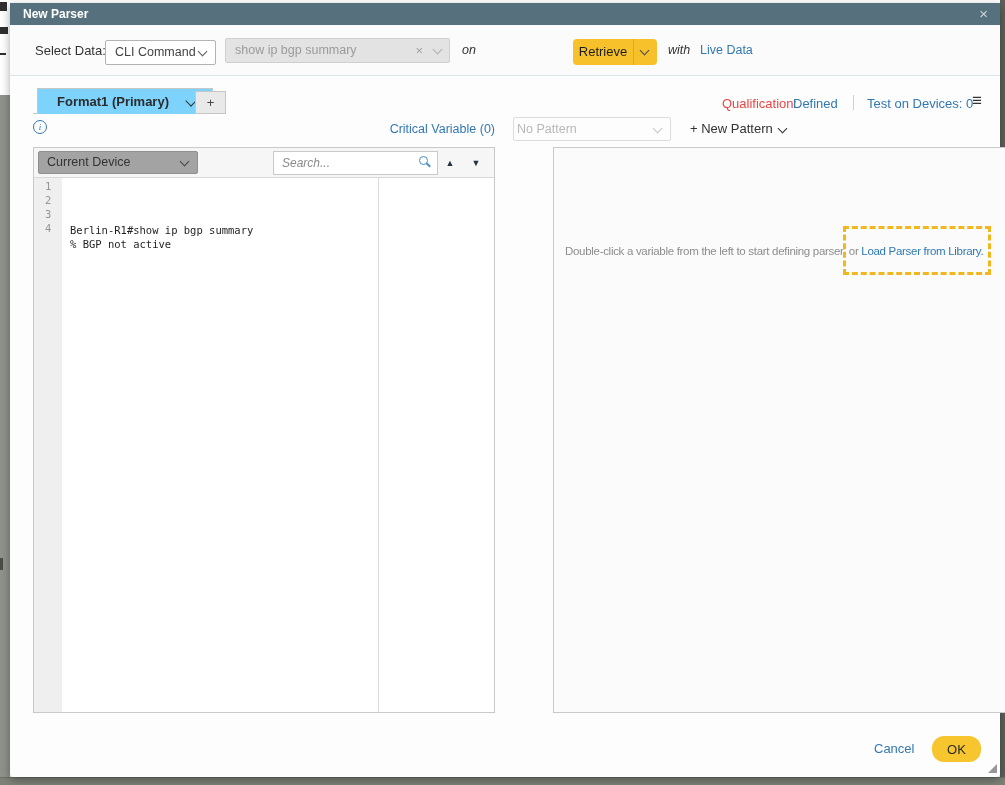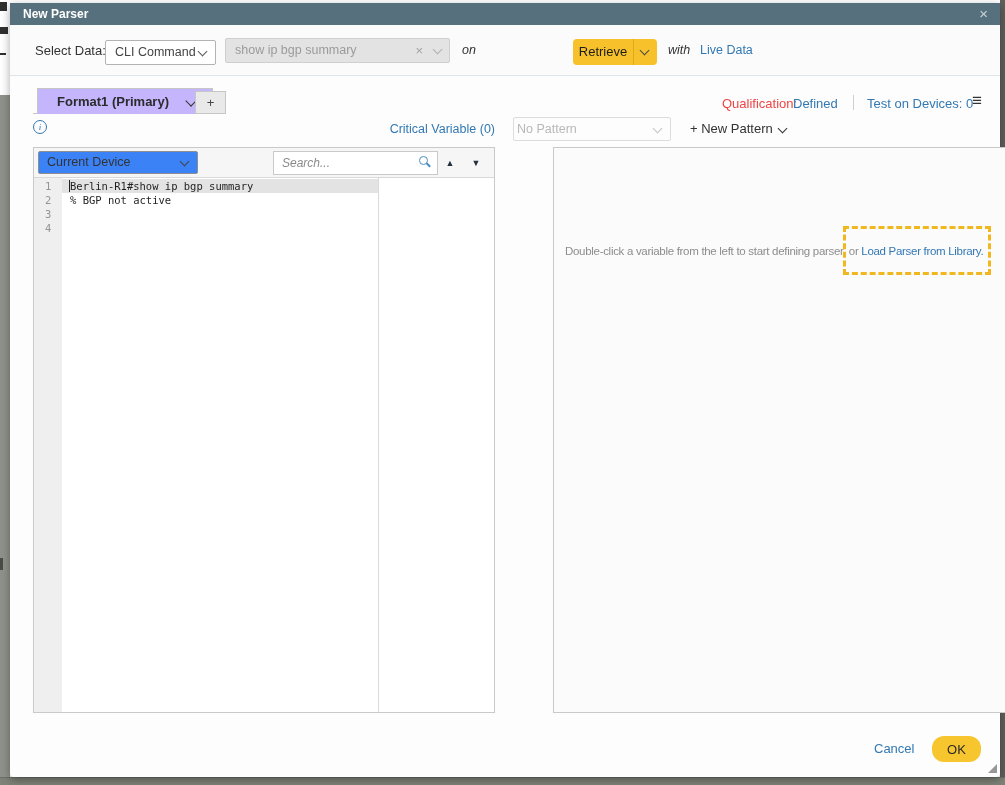--- a/index.html
+++ b/index.html
@@ -41,21 +41,21 @@
   .on-word { left:452px; } .with-word { left:658px; }
   .blue-link { color:#3278b3; cursor:pointer; text-decoration:none; }
   .sd-link { position:absolute; line-height:51px; font-size:12.5px; }
   .select-device { left:472px; } .live-data { left:690px; }
   .retrieve-wrap { position:absolute; left:563px; top:14px; width:84px; height:26px; background:#f6c12b; border-radius:4px; display:flex; cursor:pointer; }
   .retrieve-main { width:60px; text-align:center; line-height:26px; font-size:13px; color:#1d1d1d; border:none; background:transparent; font-family:inherit; cursor:pointer; }
   .retrieve-split { width:24px; border-left:1px solid #e0ab17; position:relative; }
   .retrieve-split .chev { position:absolute; left:7px; top:8px; border-color:#4a4a4a; }
 
   
-  .tab-active { position:absolute; left:27px; top:85px; width:176px; height:26px; background:#c4b5fd;
+  .tab-active { position:absolute; left:27px; top:85px; width:176px; height:26px; background:#7dd3fc;
                 border:1px solid #c6c6c6; border-bottom:none; cursor:pointer; }
   .tab-active .tab-lbl { position:absolute; left:19px; line-height:25px; font-size:13px; font-weight:600; color:#2b2b2b; white-space:nowrap; }
   .tab-active .chev { position:absolute; right:17px; top:8px; width:8px; height:8px; border-width:1.8px; border-color:#333; }
   .tab-baseline { position:absolute; left:23px; top:110px; width:4px; height:1px; background:#c6c6c6; }
   .tab-add { position:absolute; left:185px; top:88px; width:31px; height:23px; background:#e9e9e9; border:1px solid #c6c6c6; text-align:center; line-height:21px; font-size:13px; color:#444; cursor:pointer; }
 
   
   .qual-label { position:absolute; left:712px; top:93px; font-size:13px; color:#ef4444; }
   .qual-value { position:absolute; left:783px; top:93px; font-size:13px; }
   .vsep { position:absolute; left:843px; top:92px; width:1px; height:15px; background:#cfcfcf; }
@@ -68,39 +68,39 @@
   .crit-link { position:absolute; left:0; top:119px; width:485px; text-align:right; font-size:12.5px; }
   .no-pattern { position:absolute; left:503px; top:114px; width:158px; height:24px; background:#fdfdfd; border:1px solid #dcdcdc; border-radius:2px; }
   .no-pattern .sel-txt { position:absolute; left:3px; line-height:22px; font-size:12.5px; color:#b8b8b8; }
   .no-pattern .chev { position:absolute; right:9px; top:7px; border-color:#c4c4c4; }
   .new-pattern { position:absolute; left:680px; top:114px; line-height:24px; font-size:13px; color:#333; cursor:pointer; white-space:nowrap; }
   .new-pattern .chev { margin-left:6px; border-color:#333; width:7px; height:7px; border-width:1.7px; display:inline-block; vertical-align:1px; }
 
   
   .left-panel { position:absolute; left:23px; top:144px; width:462px; height:566px; background:#fff; border:1px solid #c9c9c9; }
   .lp-toolbar { position:absolute; left:0; top:0; width:460px; height:30px; background:#f6f6f6; border-bottom:1px solid #d8d8d8; }
-  .device-select { position:absolute; left:4px; top:3px; width:160px; height:23px; background:#3b82f6; border:1px solid #8f8f8f; }
+  .device-select { position:absolute; left:4px; top:3px; width:160px; height:23px; background:#a3a3a3; border:1px solid #8f8f8f; }
   .device-select .sel-txt { position:absolute; left:8px; line-height:21px; font-size:12.5px; color:#333; white-space:nowrap; }
   .device-select .chev { position:absolute; right:9px; top:6px; border-color:#444; }
   .search-box { position:absolute; left:239px; top:3px; width:165px; height:24px; background:#fff; border:1px solid #c9c9c9;padding-left:47px; }
   .search-box input { position:absolute; left:0; top:0; width:140px; height:22px; border:none; outline:none; padding-left:8px;
                       font-family:"Liberation Sans", sans-serif; font-size:12px; font-style:italic; color:#555; background:transparent; }
   .search-box input::placeholder { color:#8a8a8a; font-style:italic; }
   .mag { position:absolute; right:9px; top:4px; width:9px; height:9px; border:1.6px solid #4b8ec2; border-radius:50%; cursor:pointer; }
   .mag::after { content:''; position:absolute; width:5px; height:1.7px; background:#4b8ec2; transform:rotate(45deg); right:-4px; bottom:-2px; }
   .find-arrow { position:absolute; top:0; width:20px; line-height:30px; text-align:center; font-size:9px; color:#22313d; cursor:pointer; }
   .arrow-up { left:406px; } .arrow-down { left:432px; }
 
   .lp-body { position:absolute; left:0; top:30px; width:460px; bottom:0; }
   .gutter-bg { position:absolute; left:0; top:0; width:28px; bottom:0; background:#efefef; }
   .code-sep { position:absolute; left:344px; top:0; bottom:0; width:1px; background:#dadada; }
   .lines { position:absolute; left:0; top:1px; width:460px; font-family:"DejaVu Sans Mono", monospace; font-size:10.5px; }
   .code-line { display:flex; height:14px; line-height:14px; }
   .code-line .ln { flex:none; width:28px; padding-left:11px; color:#949494; }
-  .code-line .ct { flex:none; width:316px; padding-left:8px; color:#1f1f1f; white-space:pre; }
+  .code-line .ct { flex:none; width:316px; padding-left:8px; color:#1f1f1f; white-space:pre;margin-top:44px; }
   .code-line.hl .ct { background:#e3e3e3; position:relative; }
   .code-line.hl .ct::before { content:''; position:absolute; left:7px; top:1px; bottom:1px; width:1px; background:#222; }
 
   
   .right-panel { position:absolute; left:503px; top:144px; width:469px; height:566px; background:#fbfbfb; border:1px solid #c9c9c9;margin-left:40px; }
   .hint { position:absolute; left:11px; top:97px; white-space:nowrap; font-size:11.5px; letter-spacing:-0.3px; color:#8d8d8d; }
   .lib-wrap { position:relative; }
   .lib-wrap::before { content:''; position:absolute; left:-6px; right:-8px; top:-19px; bottom:-18px; border:3px dashed #f0b71f; pointer-events:none; }
 
   

